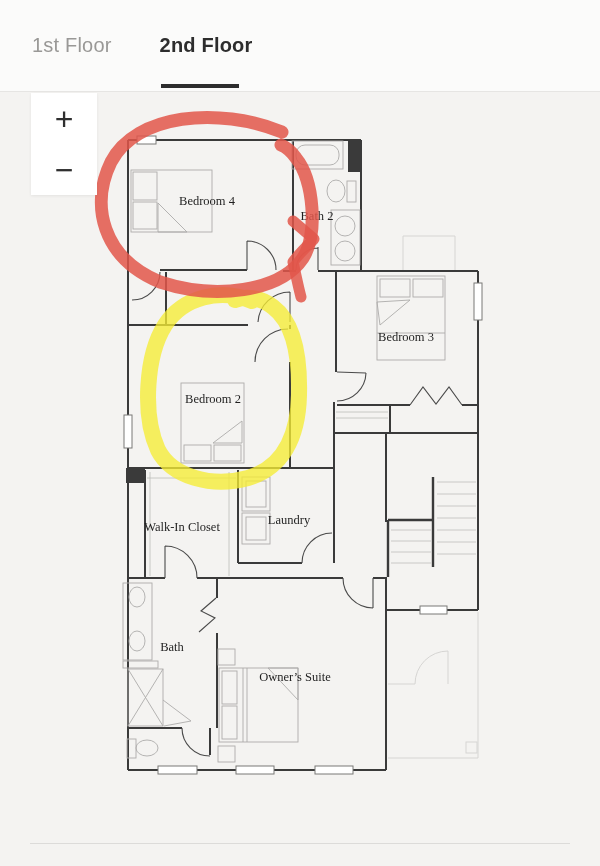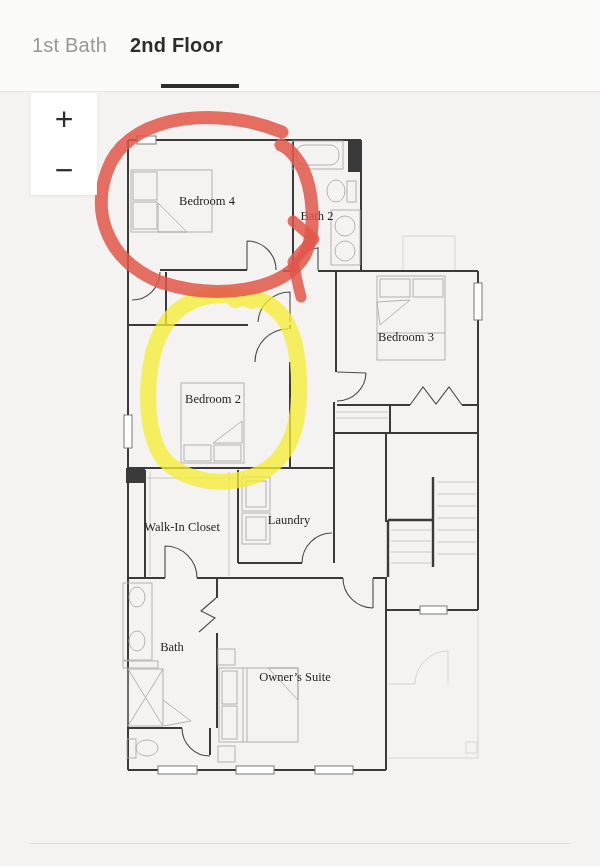--- a/index.html
+++ b/index.html
@@ -24,21 +24,21 @@
   }
   .tab {
     font-size: 20px;
     color: #999896;
     cursor: pointer;
     letter-spacing: 0.2px;
   }
   .tab.active {
     color: #2d2d2d;
     font-weight: 600;
-    margin-left: 23px;
+    margin-left: 48px;
   }
   .tab-underline {
     position: absolute;
     left: 161px; bottom: 3px;
     width: 78px; height: 4px;
     background: #2d2d2d;
   }
 
   
   .content {
@@ -105,21 +105,21 @@
     fill: #1f1f1f;
     text-anchor: middle;
   }
   .scribble { fill: none; stroke-linecap: round; stroke-linejoin: round; }
 </style>
 </head>
 <body>
 
 <div class="header">
   <div class="tabs">
-    <span class="tab">1st Bath</span>
+    <span class="tab">1st Floor</span>
     <span class="tab active">2nd Floor</span>
   </div>
   <div class="tab-underline"></div>
 </div>
 
 <div class="content">
 
   <div class="zoom-box">
     <div class="zoom-btn">+</div>
     <div class="zoom-btn">−</div>

